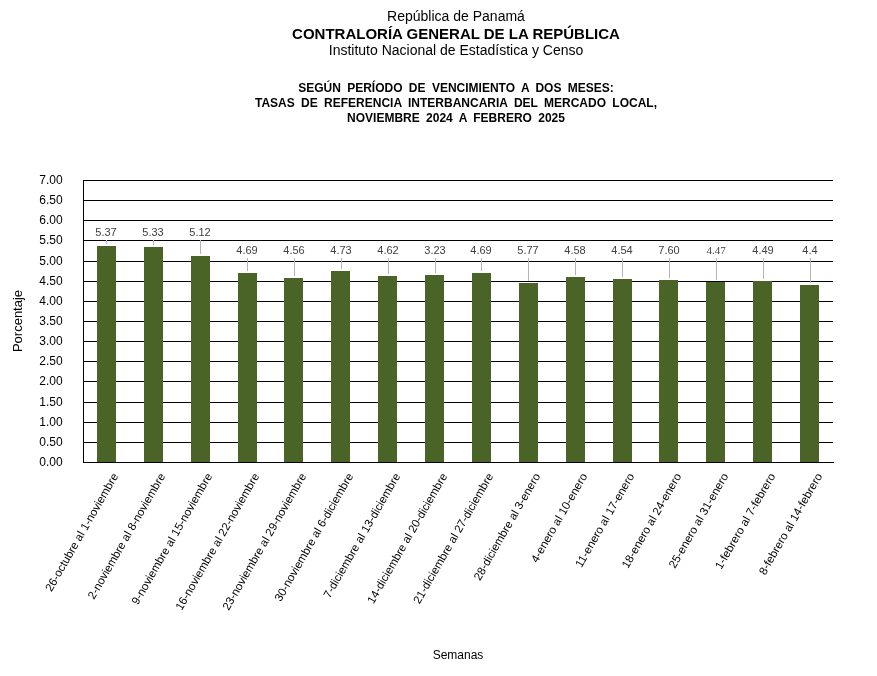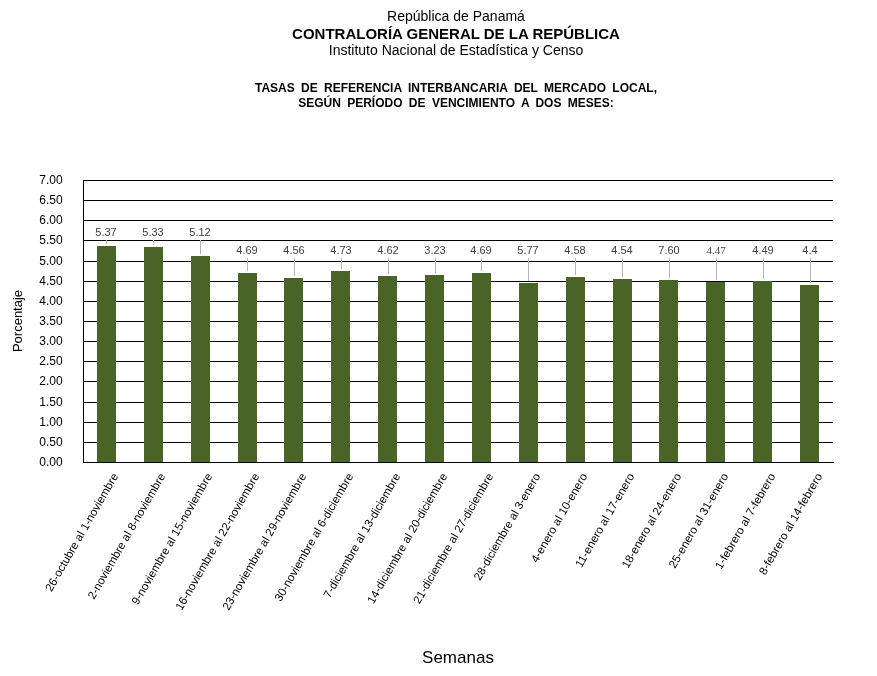--- a/index.html
+++ b/index.html
@@ -38,37 +38,38 @@
     transform:translateX(-100%) rotate(-60deg);
     transform-origin:100% 0;
   }
   .y-axis-title{
     position:absolute;left:17px;top:321px;
     transform:translate(-50%,-50%) rotate(-90deg);
     white-space:nowrap;font-size:13px;color:#000;
   }
   .x-axis-title{
     position:absolute;left:83px;top:648px;width:750px;
-    text-align:center;font-size:17px;color:#000;
+    text-align:center;font-size:12px;color:#000;
   }
 </style>
 </head>
 <body>
 
 <div class="canvas">
 
   <div class="org-header">
     <div>República de Panamá</div>
     <div class="org-bold">CONTRALORÍA GENERAL DE LA REPÚBLICA</div>
     <div>Instituto Nacional de Estadística y Censo</div>
   </div>
 
   <div class="chart-title">
+    <div>SEGÚN PERÍODO DE VENCIMIENTO A DOS MESES:</div>
     <div>TASAS DE REFERENCIA INTERBANCARIA DEL MERCADO LOCAL,</div>
-    <div>SEGÚN PERÍODO DE VENCIMIENTO A DOS MESES:</div>
+    <div>NOVIEMBRE 2024 A FEBRERO 2025</div>
   </div>
 
   <div class="y-axis-title">Porcentaje</div>
 
   <div id="grid-layer">
       <div class="gridline" style="left: 83px; top: 442px;"></div>
       <div class="gridline" style="left: 83px; top: 422px;"></div>
       <div class="gridline" style="left: 83px; top: 402px;"></div>
       <div class="gridline" style="left: 83px; top: 381px;"></div>
       <div class="gridline" style="left: 83px; top: 361px;"></div>

